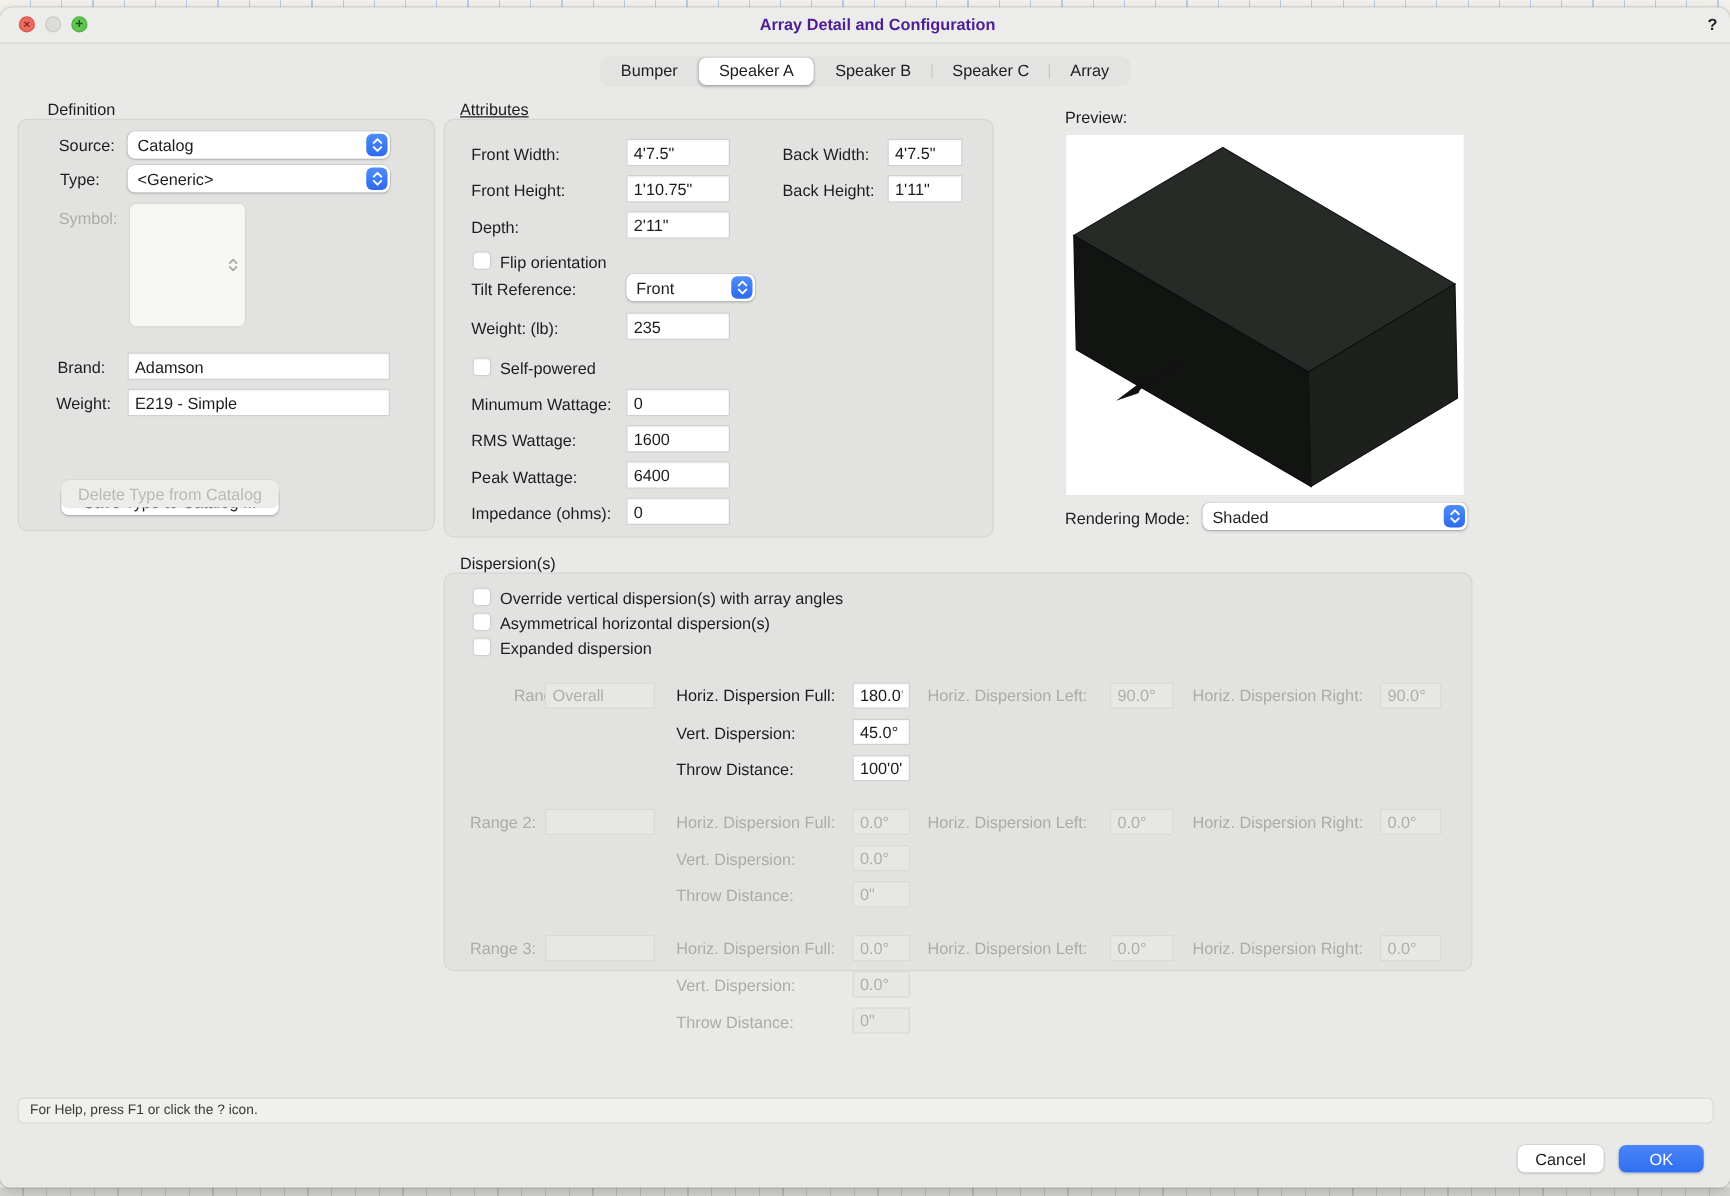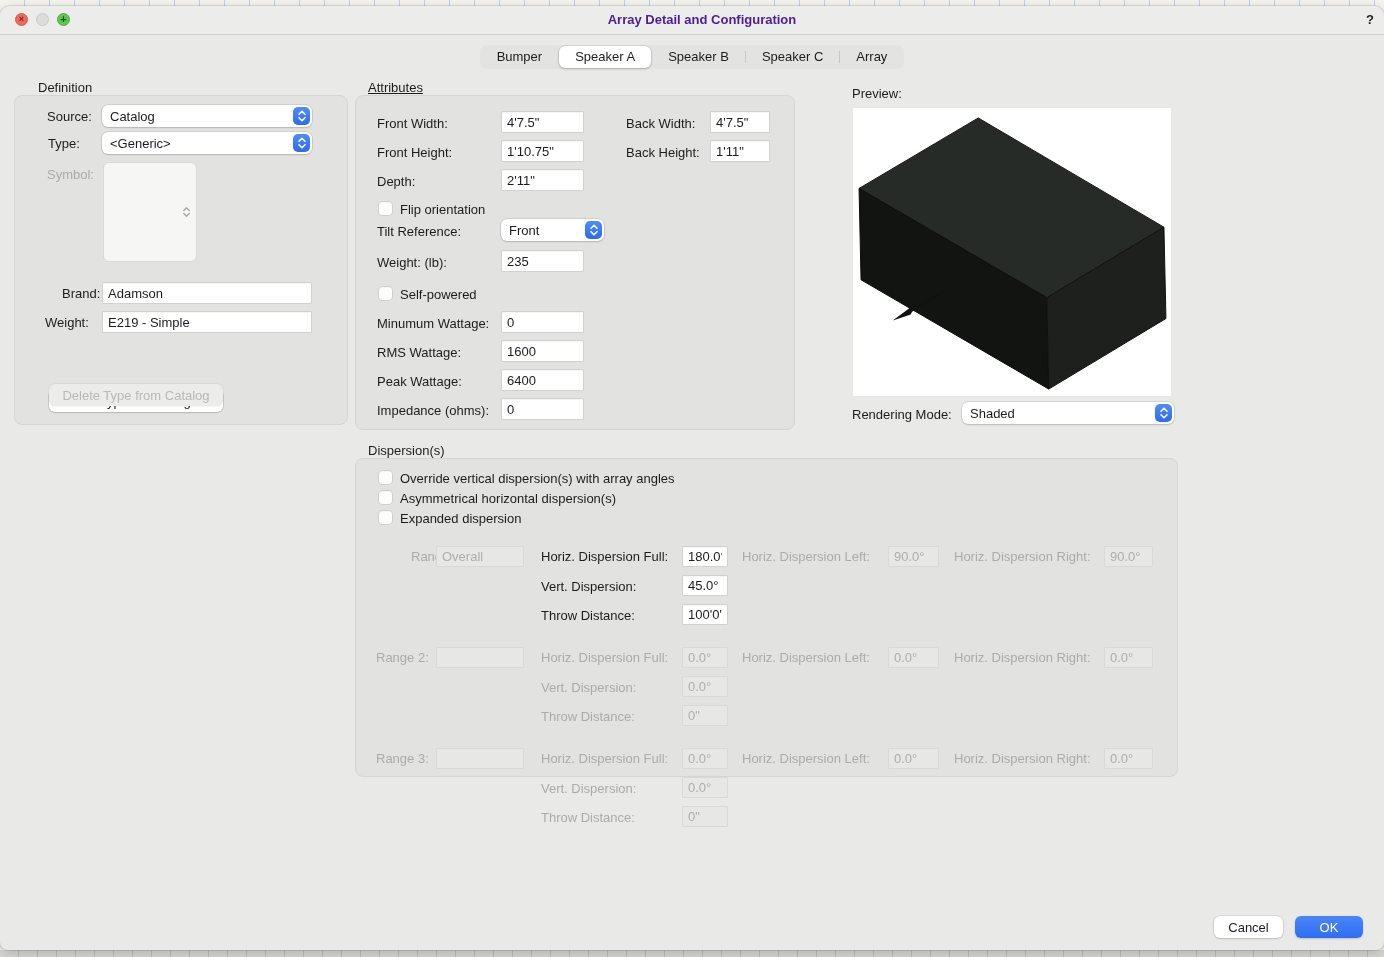--- a/index.html
+++ b/index.html
@@ -127,21 +127,21 @@
             <path d="M2 5.3 L5 2.3 L8 5.3 M2 8.7 L5 11.7 L8 8.7" stroke="#fff" stroke-width="1.6" fill="none" stroke-linecap="round" stroke-linejoin="round"></path>
           </svg>
       </span>
     </div>
     <span class="field-label dim" style="left:32px;top:71px;">Symbol:</span>
     <div class="symbol-box" style="left:88px;top:66px;width:94px;height:100px;">
       <svg width="9" height="13" viewBox="0 0 10 14">
           <path d="M2 5.3 L5 2.3 L8 5.3 M2 8.7 L5 11.7 L8 8.7" stroke="#a6a6a4" stroke-width="1.5" fill="none" stroke-linecap="round" stroke-linejoin="round"></path>
         </svg>
     </div>
-    <span class="field-label" style="left:31px;top:190px;margin-left:16px;">Brand:</span>
+    <span class="field-label" style="left:31px;top:190px;">Brand:</span>
     <input class="text-input" style="left: 87px; top: 186px; width: 210px;" value="Adamson">
     <span class="field-label" style="left:30px;top:219px;">Weight:</span>
     <input class="text-input" style="left: 87px; top: 215px; width: 210px;" value="E219 - Simple">
     <button class="btn" style="left:34px;top:256px;width:174px;margin-top:38px;">Save Type to Catalog ...</button>
     <button class="btn disabled" style="left:34px;top:288px;width:174px;">Delete Type from Catalog</button>
   </div>
 
   <div class="section-label" style="left:368px;top:74px;text-decoration:underline;">Attributes</div>
   <div class="panel" style="left:355px;top:89px;width:440px;height:335px;">
     <span class="field-label" style="left:21px;top:20px;">Front Width:</span>
@@ -241,17 +241,18 @@
     <span class="field-label dim" style="left:386px;top:292px;">Horiz. Dispersion Left:</span>
     <input class="text-input small dim" style="left: 532px; top: 289px; width: 51px;" value="0.0°">
     <span class="field-label dim" style="left:598px;top:292px;">Horiz. Dispersion Right:</span>
     <input class="text-input small dim" style="left: 748px; top: 289px; width: 49px;" value="0.0°">
     <span class="field-label dim" style="left:185px;top:322px;">Vert. Dispersion:</span>
     <input class="text-input small dim" style="left: 326px; top: 318px; width: 46px;" value="0.0°">
     <span class="field-label dim" style="left:185px;top:351px;">Throw Distance:</span>
     <input class="text-input small dim" style="left: 326px; top: 347px; width: 46px;" value="0&quot;">
   </div>
 
+  <div class="statusbar">For Help, press F1 or click the ? icon.</div>
 
   <button class="footer-btn cancel">Cancel</button>
   <button class="footer-btn ok">OK</button>
 
 </div>
 
 </body></html>

